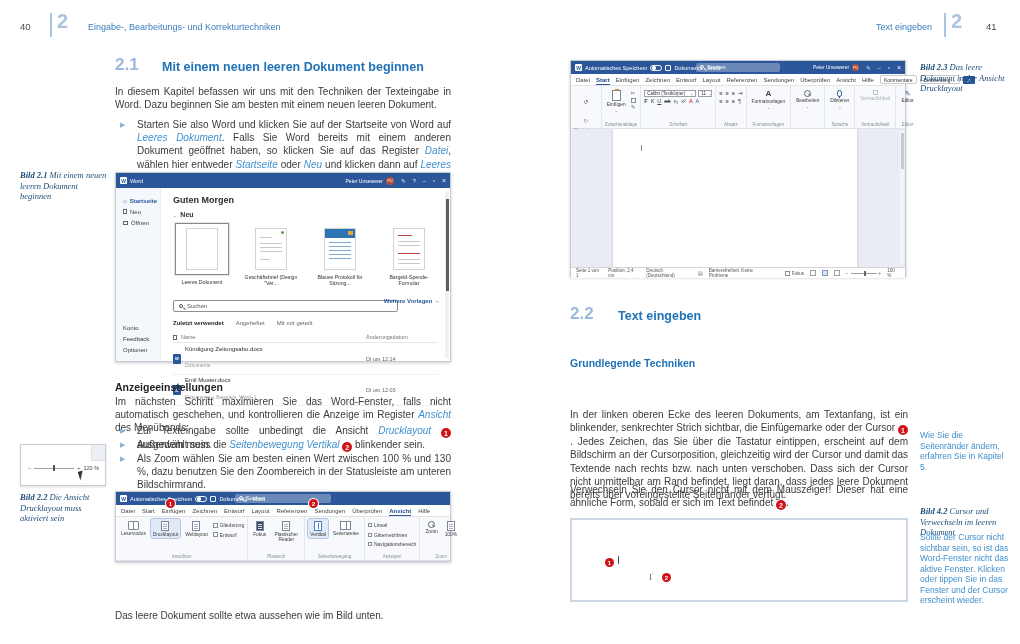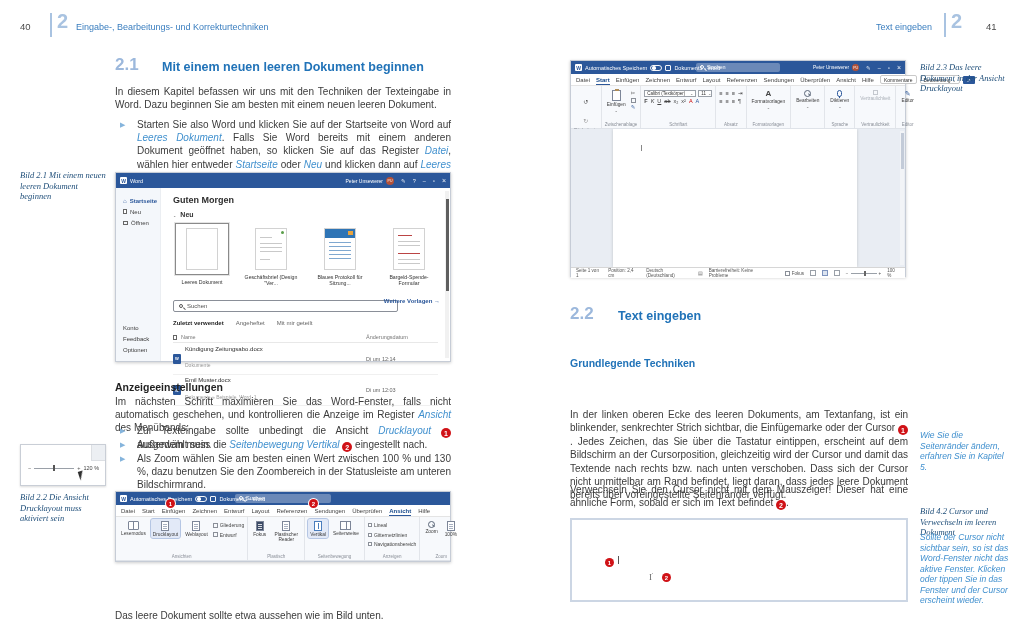--- a/index.html
+++ b/index.html
@@ -16,22 +16,22 @@
 .subhead{font-size:10.5px;font-weight:bold;color:#2173b8;}
 .blackhead{font-size:10.5px;font-weight:bold;color:#1f1f1f;}
 .para{font-size:10px;line-height:13.2px;color:#3b3b3b;text-align:justify;}
 .em{color:#4090ce;font-style:italic;}
 .bullet{display:flex;}
 .bmark{flex:0 0 22px;padding-left:5px;color:#85b4dc;font-size:7px;margin-top:2.5px;}
 .bmark::before{content:"\25B6";}
 .btext{flex:1;}
 .badge{display:inline-flex;width:10px;height:10px;border-radius:50%;background:#d01217;color:#fff;font-size:7px;font-weight:bold;align-items:center;justify-content:center;vertical-align:-1.5px;line-height:1;}
 .caption{font-family:"Liberation Serif",serif;font-style:italic;font-size:8.5px;line-height:10.5px;color:#1f4e79;}
-.caption b{font-weight:normal;}
-.note{font-size:8.5px;line-height:10.5px;color:#3f8fce;font-style:italic;}
+.caption b{font-weight:bold;}
+.note{font-size:8.5px;line-height:10.5px;color:#3f8fce;}
 
 .win{position:absolute;background:#fff;border:1px solid #c6ccd6;box-shadow:0 1px 3px rgba(0,0,0,.2);}
 .tbar{background:#2b579a;display:flex;align-items:center;color:#fff;font-size:5.5px;gap:3px;padding:0 4px;position:relative;}
 .tbar .sp{flex:1;}
 .wicon{width:7px;height:7px;background:#fff;color:#2b579a;font-size:5px;font-weight:bold;display:flex;align-items:center;justify-content:center;border-radius:1px;flex:0 0 auto;}
 .wicon::before{content:"W";}
 .avatar{width:8px;height:8px;border-radius:50%;background:#b35138;color:#fff;font-size:3.5px;display:flex;align-items:center;justify-content:center;flex:0 0 auto;}
 .wb{font-size:5.5px;opacity:.95;margin-left:4px;}
 .wb-help::before{content:"?";}
 .wb-min::before{content:"\2013";}
@@ -161,21 +161,21 @@
 .mptr{position:absolute;left:58px;top:26px;width:0;height:0;border-left:5px solid #2f2f2f;border-bottom:9px solid transparent;transform:rotate(-18deg);filter:drop-shadow(0 0 1px #fff);}
 </style>
 </head>
 <body>
 
 <div id="stage">
 
   <span class="abs pgnum" style="left:20px;top:21px;">40</span>
   <div class="abs chapbar" style="left:50px;top:13px;height:24px;"></div>
   <span class="abs chapnum" style="left:57px;top:10px;">2</span>
-  <span class="abs hdrtitle" style="left:76px;top:22px;">Eingabe-, Bearbeitungs- und Korrekturtechniken</span>
+  <span class="abs hdrtitle" style="left:88px;top:22px;">Eingabe-, Bearbeitungs- und Korrekturtechniken</span>
 
   <span class="abs hdrtitle" style="left:820px;top:22px;width:112px;text-align:right;">Text eingeben</span>
   <div class="abs chapbar" style="left:944px;top:13px;height:24px;"></div>
   <span class="abs chapnum" style="left:951px;top:10px;">2</span>
   <span class="abs pgnum" style="left:986px;top:21px;">41</span>
 
   <span class="abs secnum" style="left:115px;top:55px;">2.1</span>
   <span class="abs sectitle" style="left:162px;top:60px;">Mit einem neuen leeren Dokument beginnen</span>
 
   <div class="abs para" style="left:115px;top:85px;width:336px;">In diesem Kapitel befassen wir uns mit den Techniken der Texteingabe in Word. Dazu beginnen Sie am besten mit einem neuen leeren Dokument.</div>
@@ -311,21 +311,21 @@
 
   <div class="abs blackhead" style="left:115px;top:381px;">Anzeigeeinstellungen</div>
   <div class="abs para" style="left:115px;top:395px;width:336px;"><span>Im nächsten Schritt maximieren Sie das Word-Fenster, falls nicht automatisch geschehen, und kontrollieren die Anzeige im Register </span><span class="em">Ansicht</span><span> des Menübands:</span></div>
 
   <div class="abs bullet" style="left:115px;top:424px;width:336px;">
     <span class="bmark"></span>
     <span class="btext para"><span>Zur Texteingabe sollte unbedingt die Ansicht </span><span class="em">Drucklayout</span> <span class="badge">1</span><span> ausgewählt sein.</span></span>
   </div>
   <div class="abs bullet" style="left:115px;top:438px;width:336px;">
     <span class="bmark"></span>
-    <span class="btext para"><span>Außerdem muss die </span><span class="em">Seitenbewegung Vertikal</span> <span class="badge">2</span><span> eingestellt nach.</span></span>
+    <span class="btext para"><span>Außerdem muss die </span><span class="em">Seitenbewegung Vertikal</span> <span class="badge">2</span><span> blinkender sein.</span></span>
   </div>
   <div class="abs bullet" style="left:115px;top:452px;width:336px;">
     <span class="bmark"></span>
     <span class="btext para">Als Zoom wählen Sie am besten einen Wert zwischen 100 % und 130 %, dazu benutzen Sie den Zoombereich in der Statusleiste am unteren Bildschirmrand.</span>
   </div>
 
   <div class="zthumb" style="left:20px;top:444px;width:86px;height:42px;">
     <div class="zcorner"></div>
     <div class="zslider">
       <span class="sl-m"></span>

